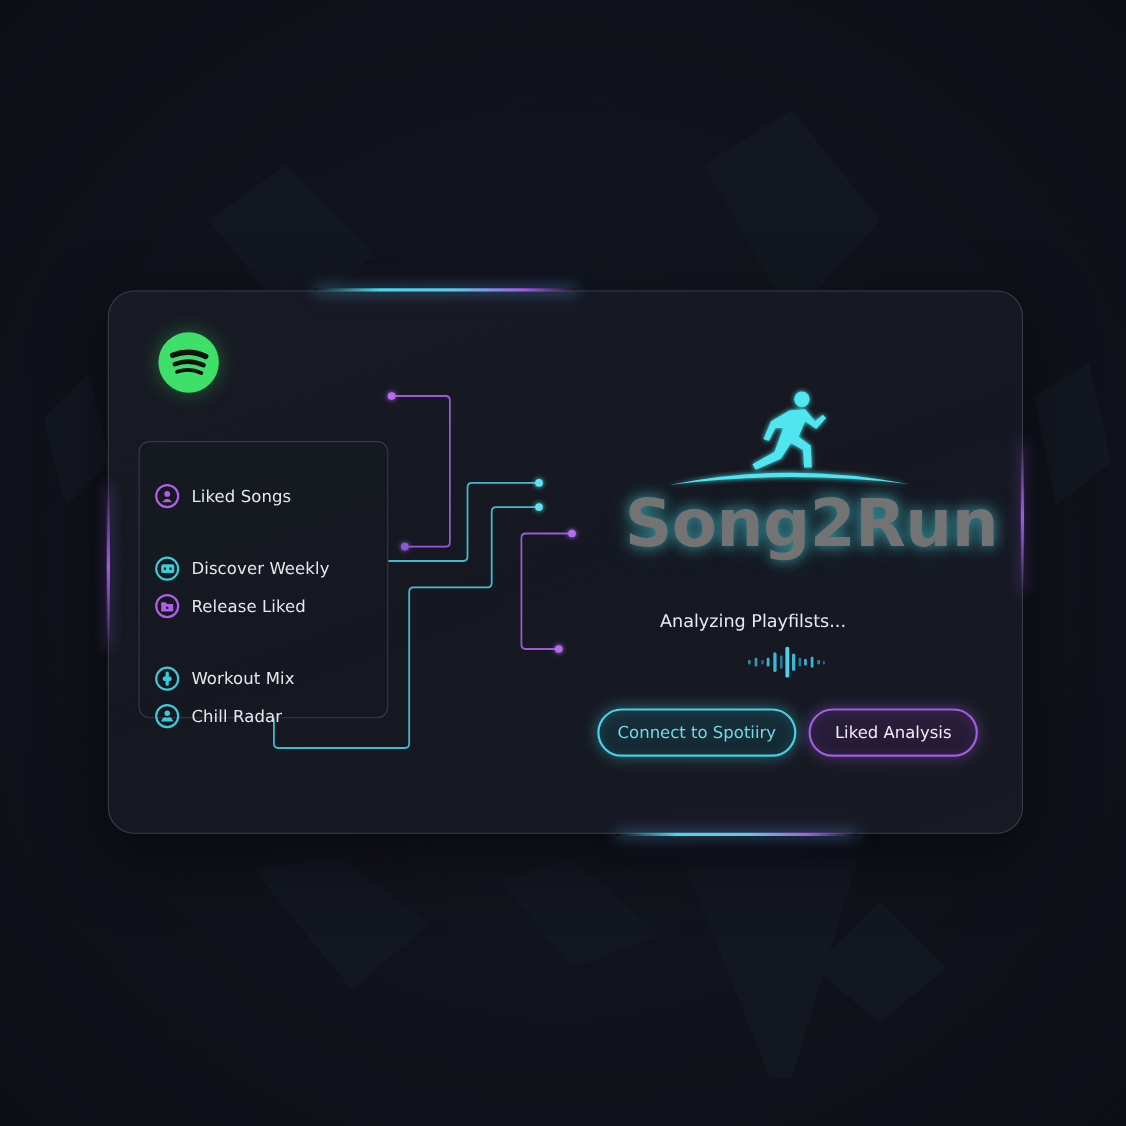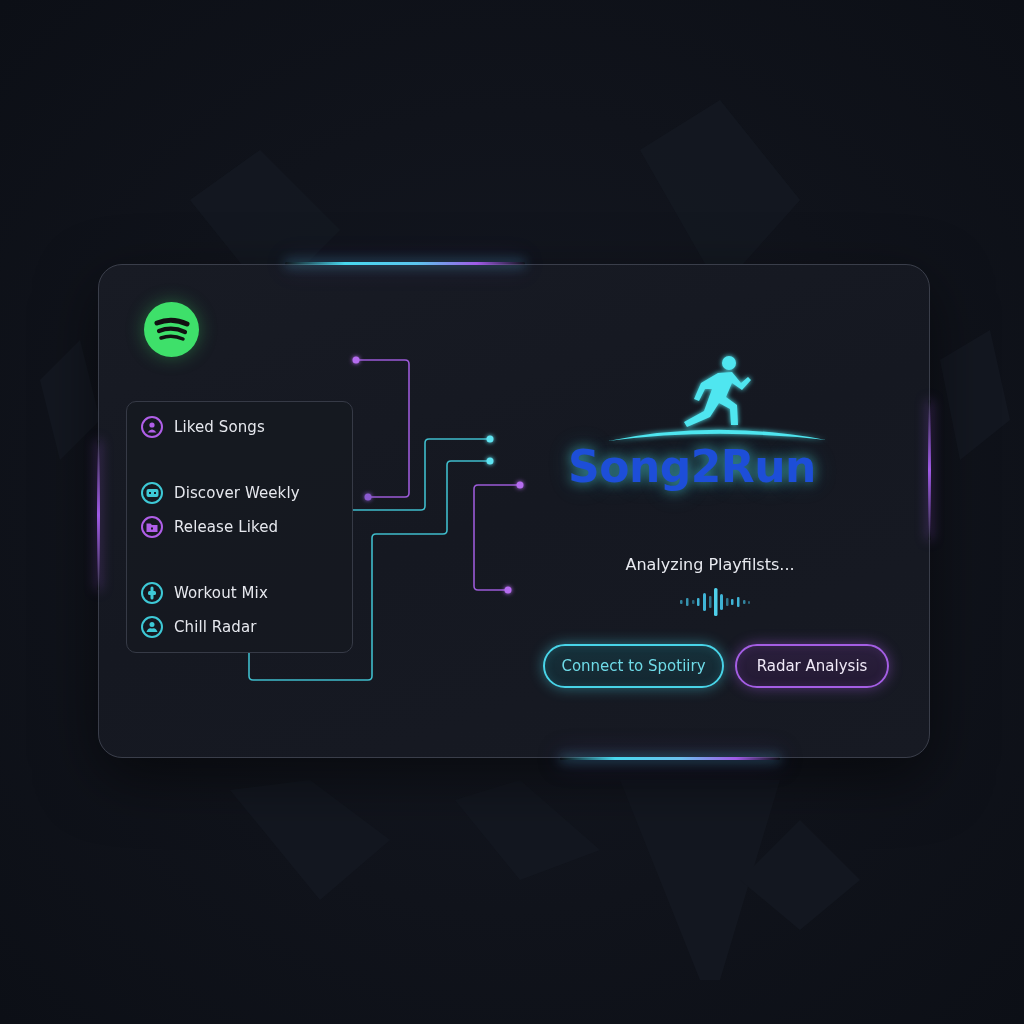--- a/index.html
+++ b/index.html
@@ -43,38 +43,38 @@
     box-shadow: 0 0 18px rgba(62,224,106,0.35);
   }
   .spotify-logo svg { position:absolute; inset:0; }
   .traces { position:absolute; left:0; top:0; width:1024px; height:1024px; pointer-events:none; }
   .playlist-panel {
     position:absolute; left:126px; top:401px; width:227px; height:252px;
     border:1.5px solid #363a46; border-radius:10px; box-sizing:border-box;
     background: rgba(22,25,33,0.92);
   }
   .pl-item {
-    position:absolute; left:14px; height:30px; display:flex; align-items:center; cursor:pointer;
+    position:absolute; left:14px; height:30px; display:flex; align-items:center; cursor:pointer;margin-top:24px;
   }
   .pl-icon {
     width:22px; height:22px; border-radius:50%; box-sizing:border-box;
     border:2px solid; display:flex; align-items:center; justify-content:center;
     margin-right:11px;
   }
   .pl-label { color:#e6e8ee; font-size:15px; letter-spacing:0.1px; }
   .logo-block { position:absolute; left:560px; top:345px; width:310px; height:160px; }
   .runner { position:absolute; left:0; top:0; }
   .brand {
     position:absolute; left:8px; top:96px; width:300px; text-align:left;
-    font-family:"DejaVu Sans", sans-serif; font-weight:bold; font-size:44px;
-    color:#1d4ed8; letter-spacing:-0.5px;
+    font-family:"DejaVu Sans", sans-serif; font-weight:bold; font-size:60px;
+    color:#737373; letter-spacing:-0.5px;
     text-shadow: 0 0 12px rgba(79,230,240,0.55), 0 0 24px rgba(79,230,240,0.25);
   }
   .status {
-    position:absolute; left:600px; top:555px; width:220px; text-align:center;
+    position:absolute; left:600px; top:555px; width:220px; text-align:left;
     color:#e8eaf0; font-size:16px;
   }
   .wave { position:absolute; left:676px; top:586px; }
   .btn {
     position:absolute; top:644px; height:44px; border-radius:22px; box-sizing:border-box;
     display:flex; align-items:center; justify-content:center; font-size:15px; cursor:pointer;
   }
   .btn-connect {
     left:543px; width:181px; border:2px solid #48d4e8; color:#6fdbe8;
     background: linear-gradient(180deg, #16303a 0%, #142731 100%);
@@ -230,13 +230,13 @@
     <rect x="44" y="8" width="3" height="16" rx="1.5"></rect>
     <rect x="50" y="12" width="2.5" height="8" rx="1" opacity="0.6"></rect>
     <rect x="55" y="13" width="2.5" height="6" rx="1"></rect>
     <rect x="61" y="11" width="2.5" height="10" rx="1"></rect>
     <rect x="67" y="14" width="2.5" height="4" rx="1" opacity="0.7"></rect>
     <rect x="72" y="15" width="2" height="3" rx="1" opacity="0.5"></rect>
   </g>
 </svg>
 
 <div class="btn btn-connect">Connect to Spotiiry</div>
-<div class="btn btn-start">Radar Analysis</div>
+<div class="btn btn-start">Liked Analysis</div>
 
 </body></html>

